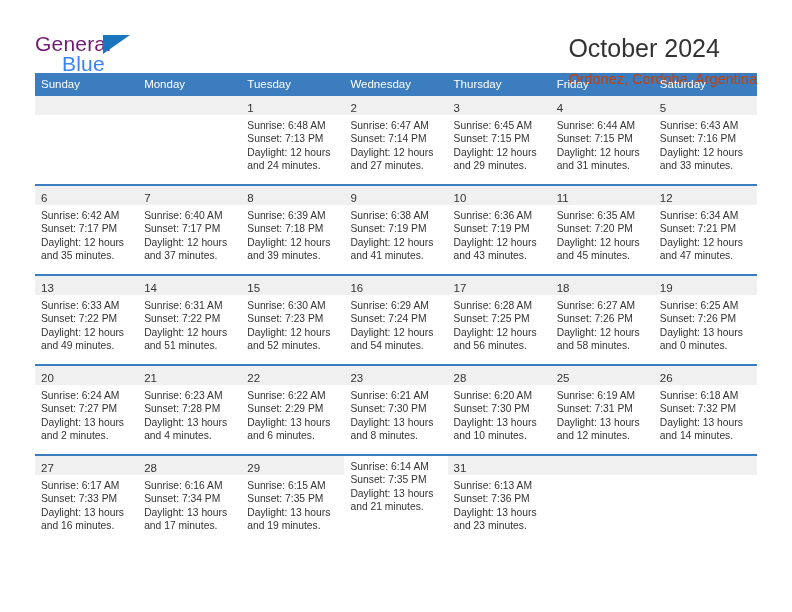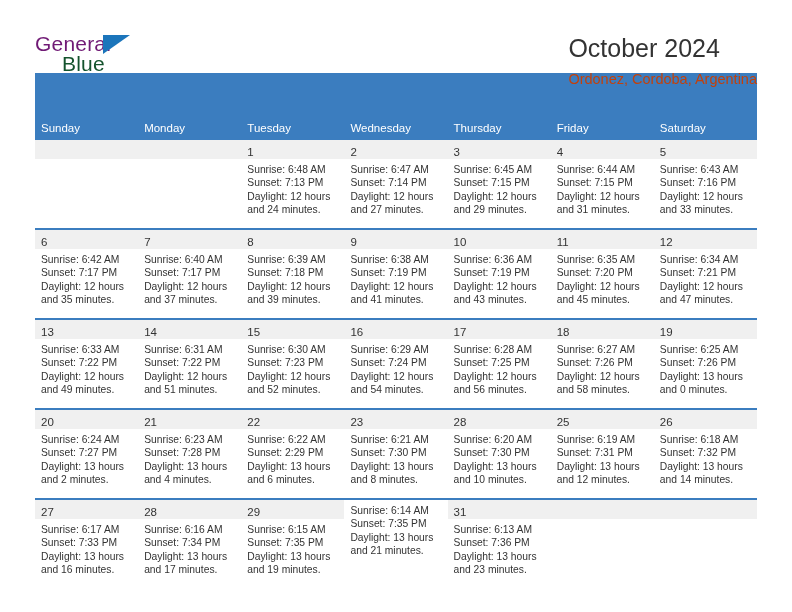--- a/index.html
+++ b/index.html
@@ -13,31 +13,31 @@
   }
   .page { position: relative; width: 792px; height: 612px; padding: 0 35px; }
 
   
   .header { display: flex; justify-content: space-between; align-items: flex-start;
             padding-top: 30px; height: 73px; }
   .logo { position: relative; width: 120px; height: 52px; }
   .logo-general { position: absolute; left: 0; top: 2px; font-size: 21px;
                   color: #701a75; letter-spacing: .2px; }
   .logo-blue { position: absolute; left: 27px; top: 22px; font-size: 21px;
-               color: #14532d; letter-spacing: .2px; }
+               color: #3b82f6; letter-spacing: .2px; }
   .logo-tri { position: absolute; left: 68px; top: 5px; width: 0; height: 0;
               border-left: 27px solid #1b75bb; border-bottom: 19px solid transparent; }
   .titles { text-align: left; padding-top: 2px; }
   .cal-title { font-size: 25px; color: #333; font-weight: normal; line-height: 32px; }
   .cal-sub  { font-size: 14.5px; color: #c2410c; line-height: 22px; margin-top: 4px; }
 
   
   .calendar { width: 722px; }
   .dow-row { display: flex; background: #3b7dbf; }
-  .dow { flex: 1 1 0; color: #ffffff; font-size: 11.5px; padding: 5px 0 6px 6px; margin-top: 44px; }
+  .dow { flex: 1 1 0; color: #ffffff; font-size: 11.5px; padding: 5px 0 6px 6px; }
   .week { display: flex; border-top: 2px solid #3b7dbf; }
   .week.first { border-top: none; }
   .cell { flex: 1 1 0; min-width: 0; position: relative; background: #ffffff; }
   .cell .daynum-band { background: #f0f0f0; height: 19px; padding: 2px 0 0 6px; }
   .cell.empty .daynum-band { background: #f0f0f0; }
   .daynum { font-size: 11.5px; color: #333; line-height: 15px; }
   .cell-body { padding: 4px 6px 8px 6px; height: 69px; }
   .info-line { font-size: 10.3px; color: #333; line-height: 13.4px; white-space: nowrap; }
 </style>
 </head>

